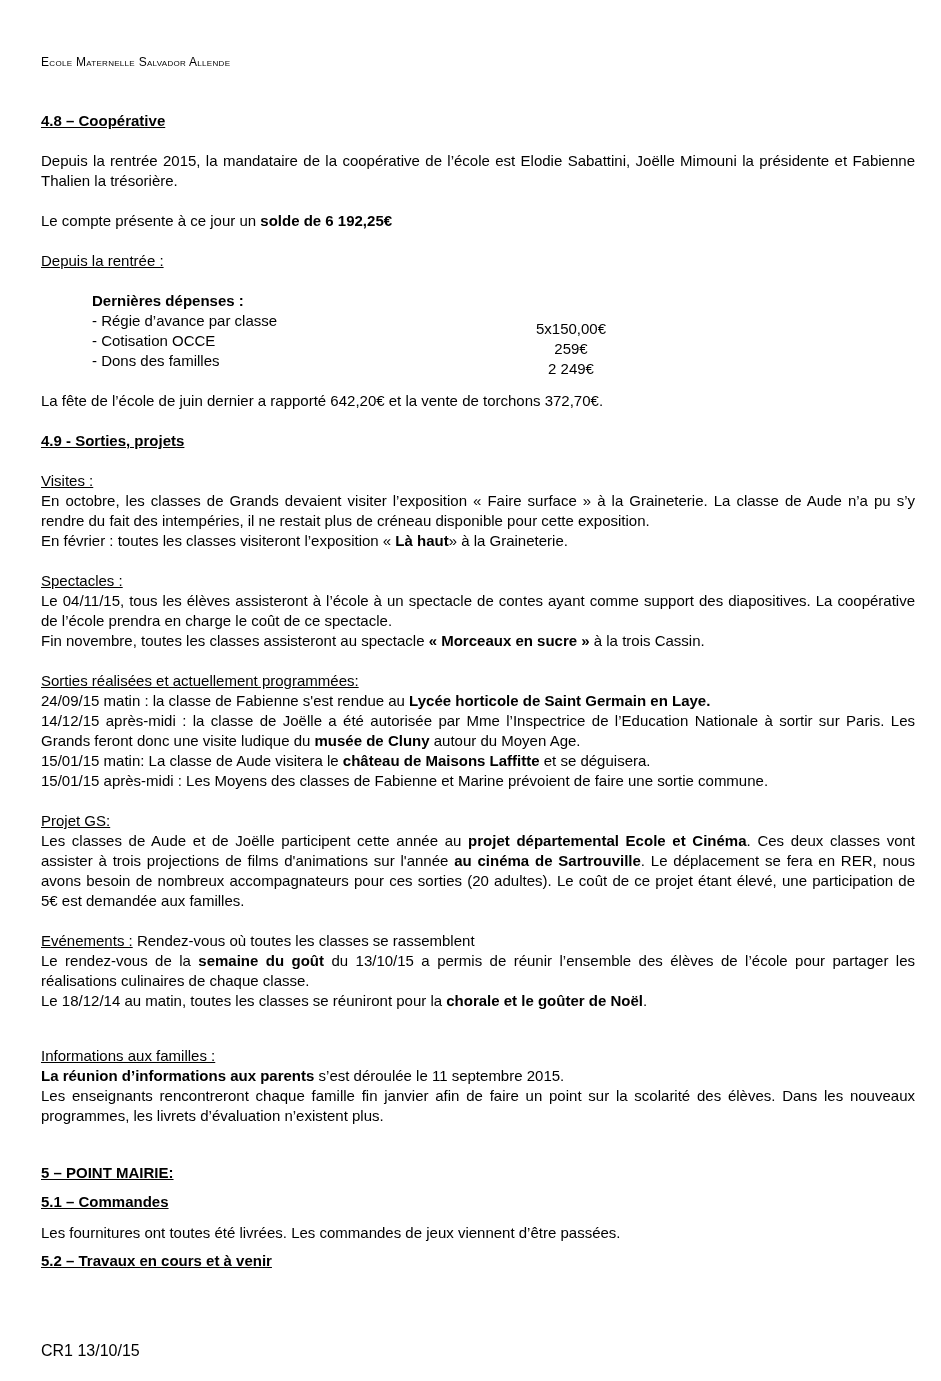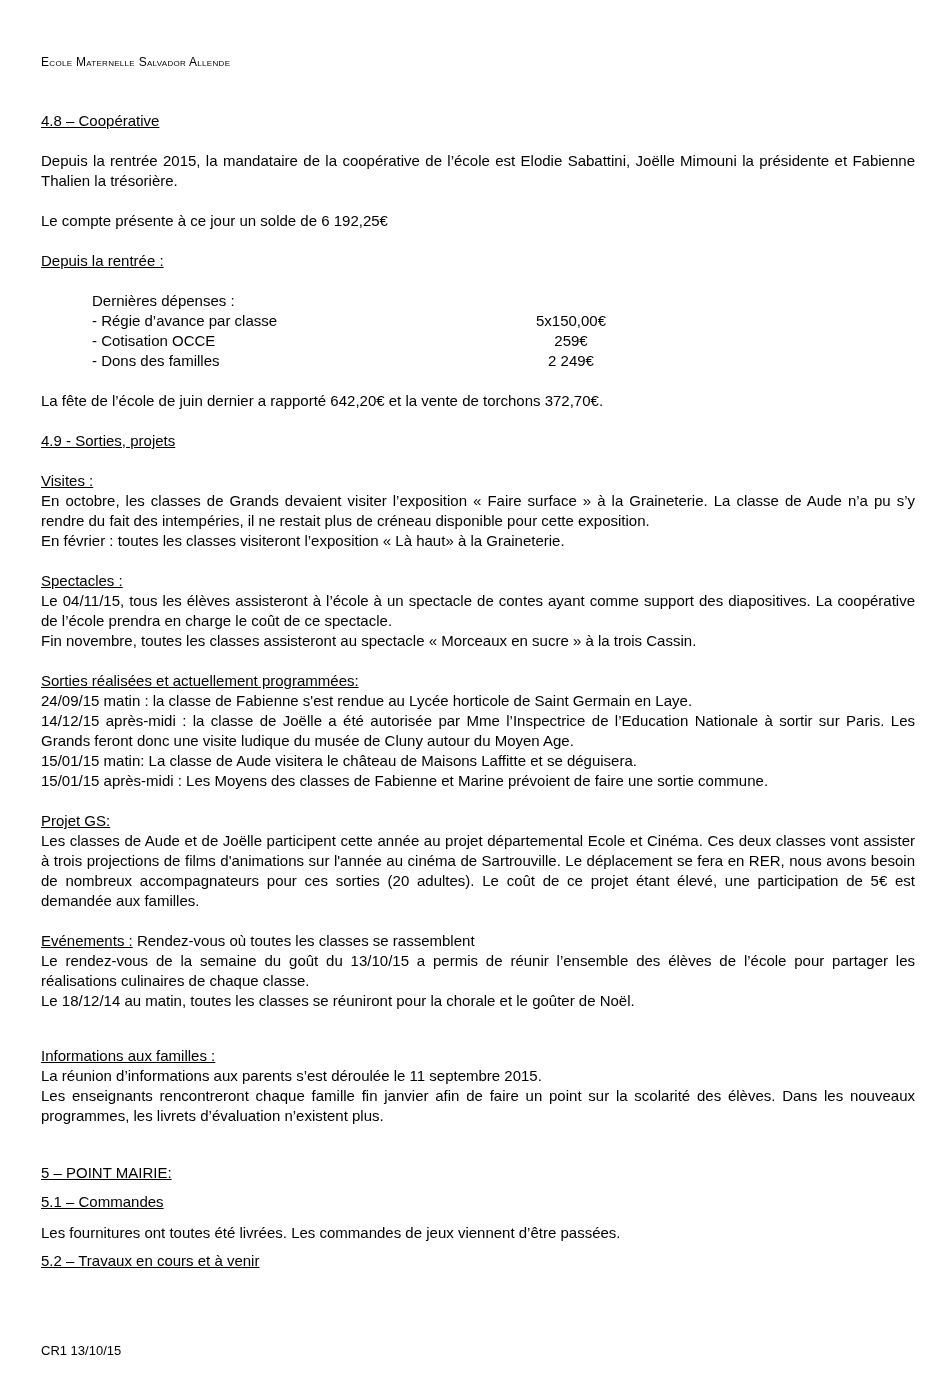--- a/index.html
+++ b/index.html
@@ -27,30 +27,30 @@
   .blk {
     font-size: 15px;
     line-height: 20px;
     text-align: justify;
   }
   .blank { width: 100%; }
   .ind { padding-left: 51px; }
   .row { position: relative; padding-left: 51px; text-align: left; }
   .amt {
     position: absolute;
-    left: 480px; top: 0;
+    left: 480px; top: 8px;
     width: 100px;
     text-align: center;
   }
-  .bold { font-weight: normal; }
+  .bold { font-weight: bold; }
   .und { text-decoration: underline; }
   .footer {
     position: absolute;
     left: 41px; top: 1342px;
-    font-size: 13px;
+    font-size: 16px;
     line-height: 18px;
   }
 </style>
 </head>
 <body>
 
 <div class="page">
   <div class="hdr">Ecole Maternelle Salvador Allende</div>
   <div class="doc-body">
       <div class="blank" style="height: 40px;"></div>

